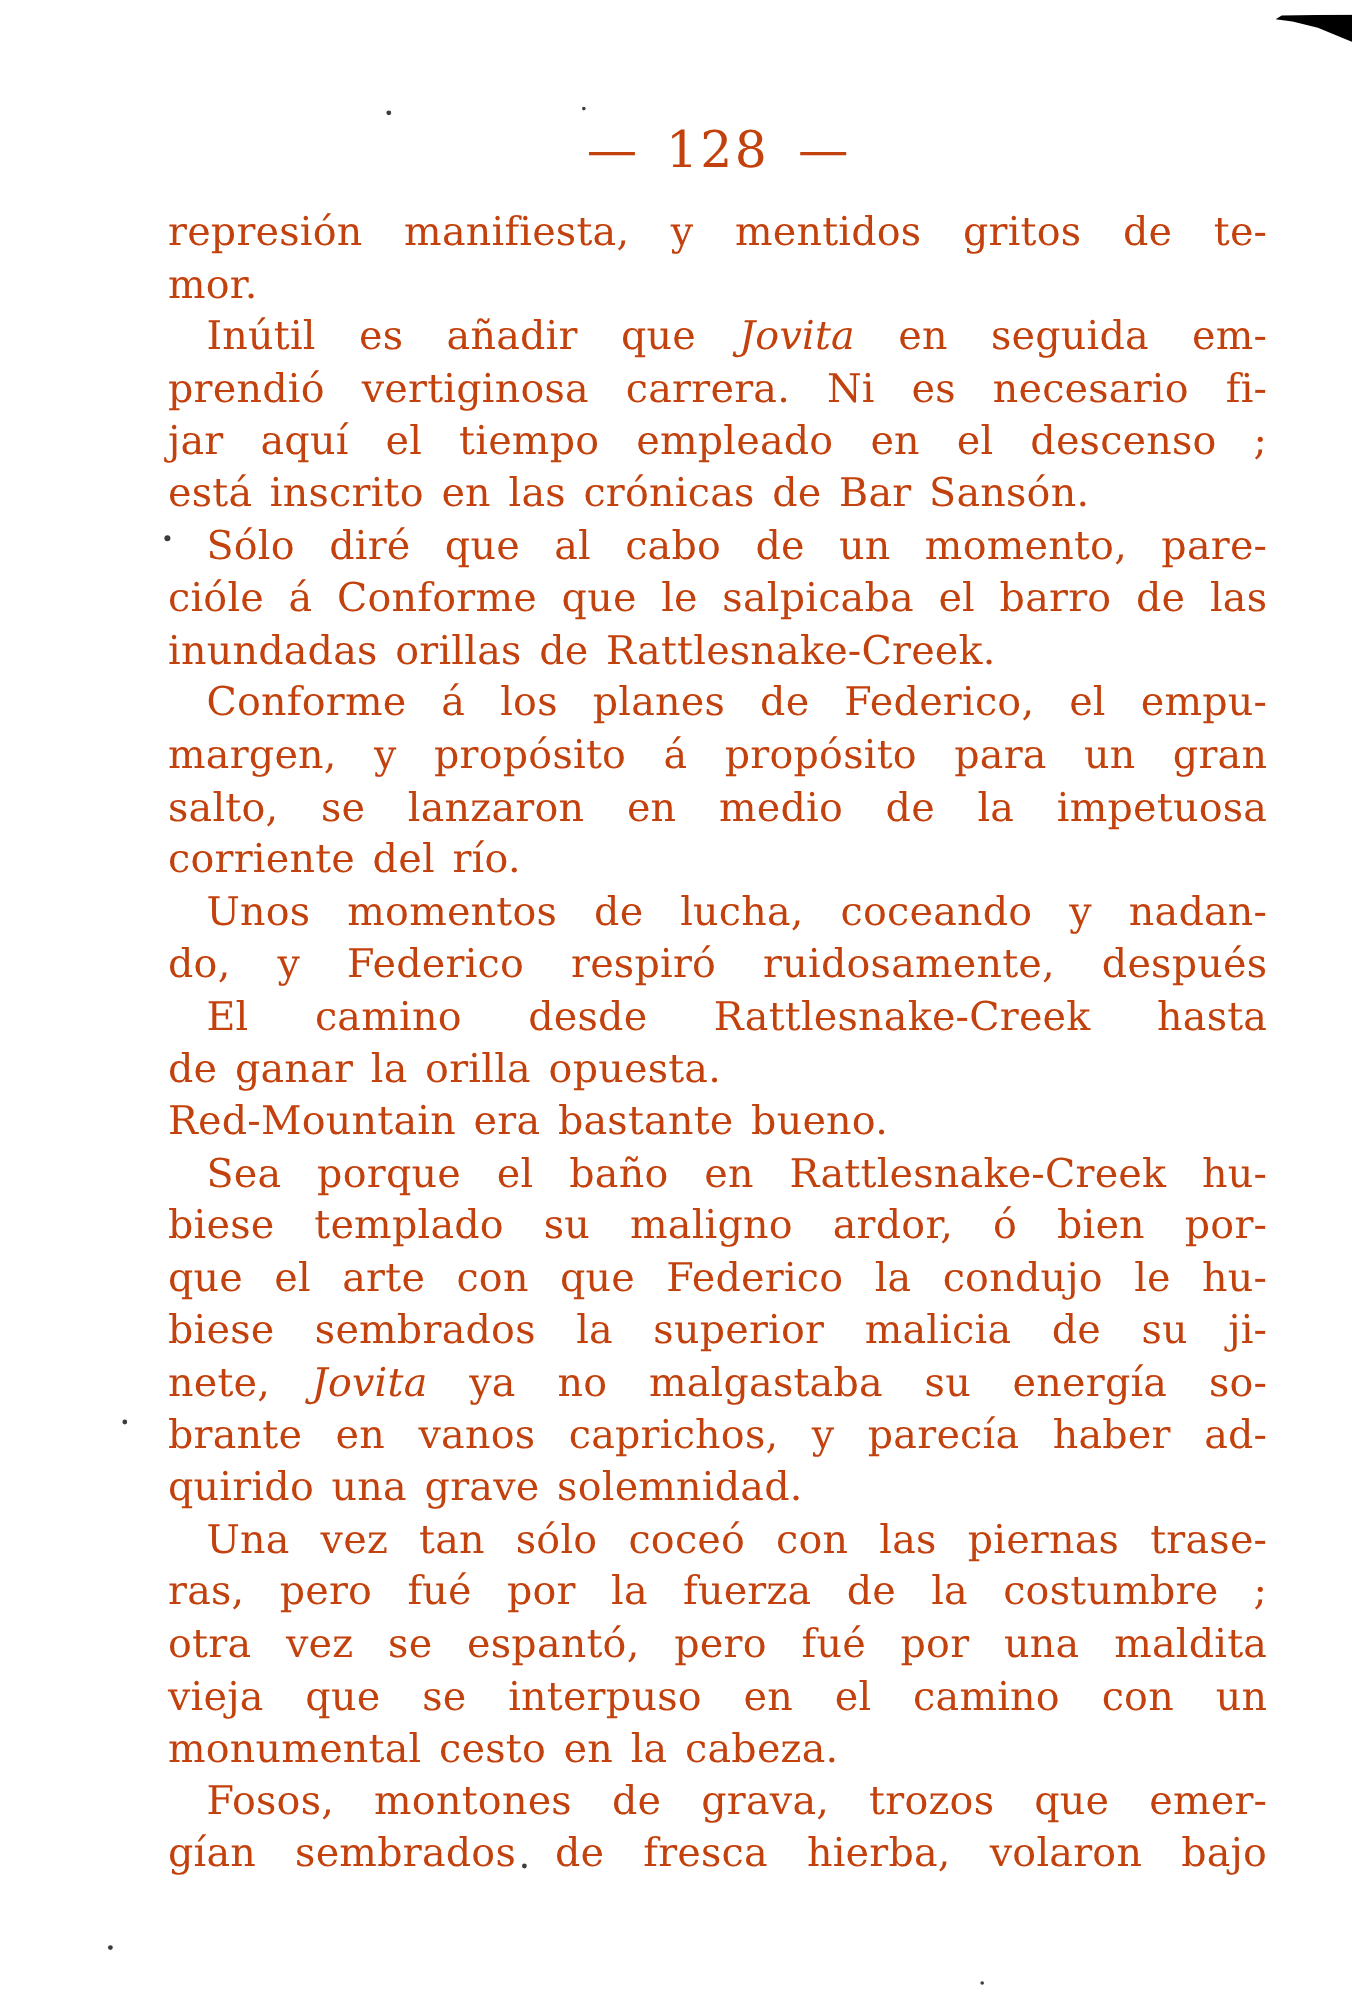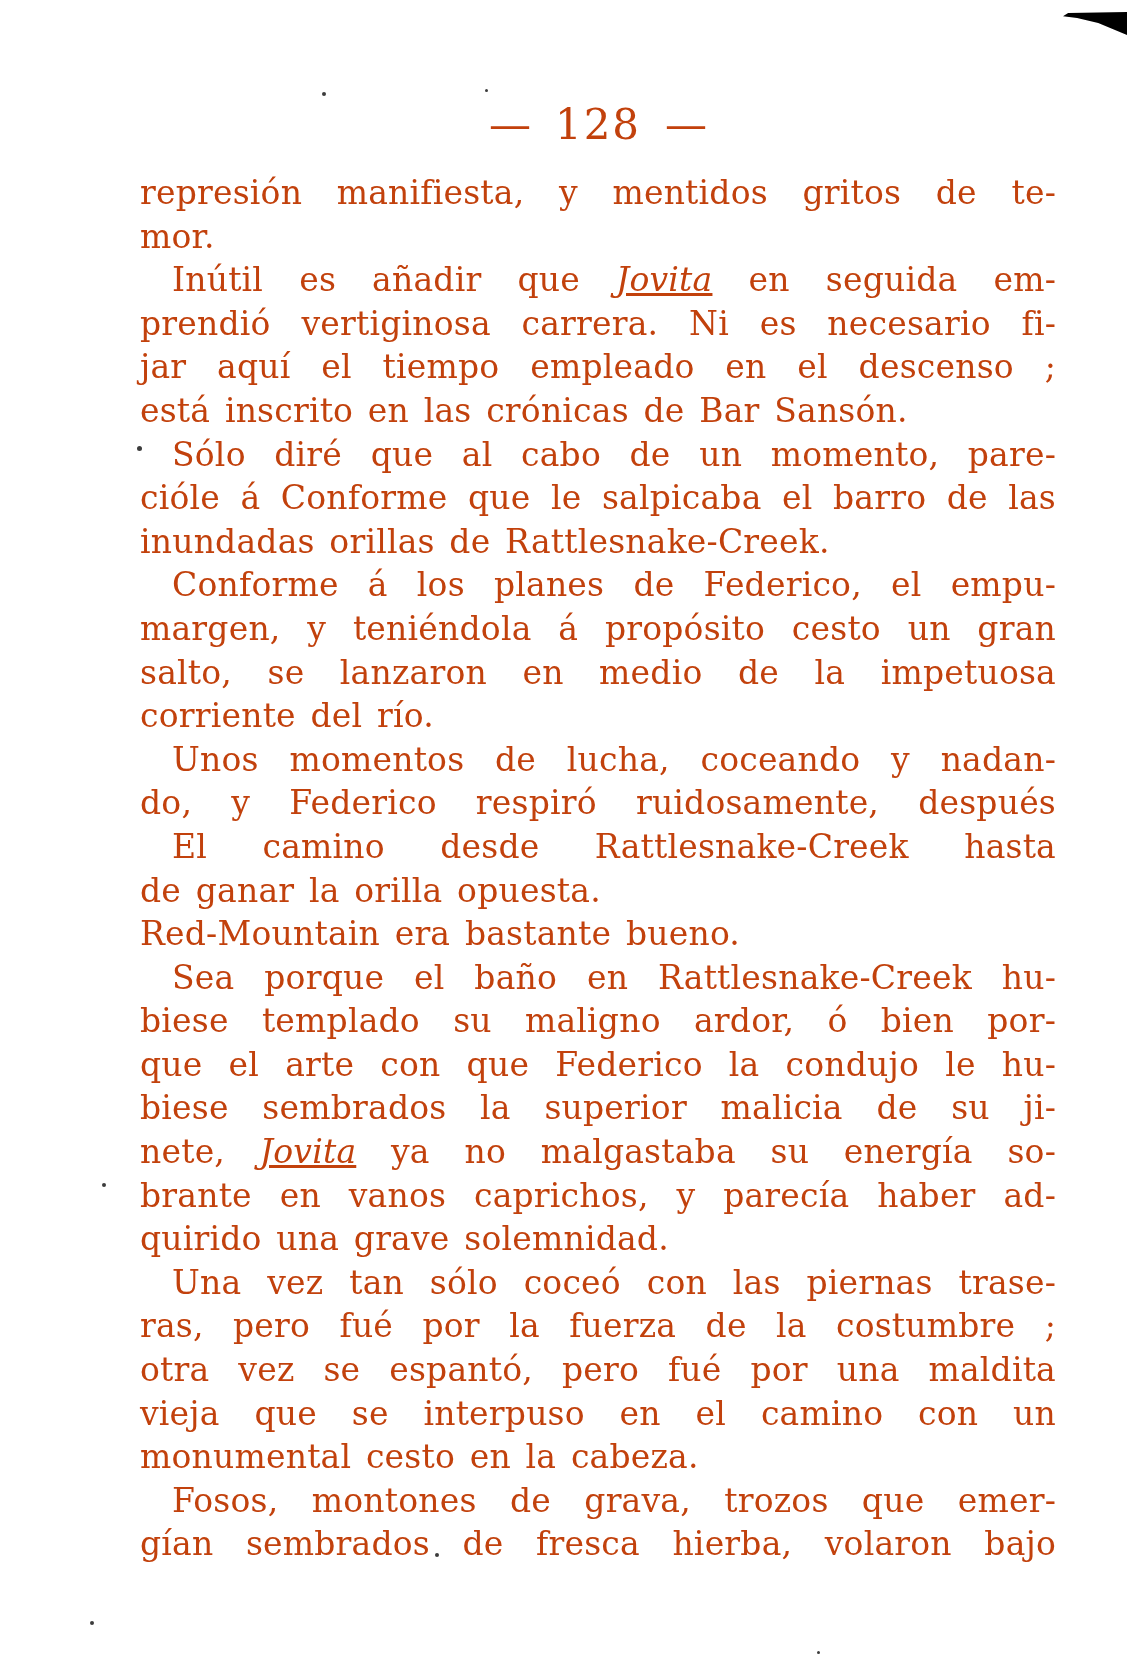--- a/index.html
+++ b/index.html
@@ -44,21 +44,20 @@
   .line.left{
     text-align:center;
     text-align-last:left;
     word-spacing:4px;
   }
   .line.ind{
     text-indent:32px;
   }
   .line em{
     font-style:italic;
-    text-decoration:underline;
   }
   .corner-mark{
     position:absolute;
     background:#000;
     clip-path:polygon(0 18%, 8% 4%, 100% 0, 100% 100%, 55% 48%, 22% 26%);
   }
   .speck{
     position:absolute;
     background:#1a1a1a;
     border-radius:50%;
@@ -77,21 +76,21 @@
       <div class="line"><span>represión manifiesta, y mentidos gritos de te-</span></div>
       <div class="line left"><span>mor.</span></div>
       <div class="line ind"><span>Inútil es añadir que </span><em>Jovita</em><span> en seguida em-</span></div>
       <div class="line"><span>prendió vertiginosa carrera. Ni es necesario fi-</span></div>
       <div class="line"><span>jar aquí el tiempo empleado en el descenso ;</span></div>
       <div class="line left"><span>está inscrito en las crónicas de Bar Sansón.</span></div>
       <div class="line ind"><span>Sólo diré que al cabo de un momento, pare-</span></div>
       <div class="line"><span>cióle á Conforme que le salpicaba el barro de las</span></div>
       <div class="line left"><span>inundadas orillas de Rattlesnake-Creek.</span></div>
       <div class="line ind"><span>Conforme á los planes de Federico, el empu-</span></div>
-      <div class="line"><span>margen, y teniéndola á propósito cesto un gran</span></div>
+      <div class="line"><span>margen, y propósito á propósito para un gran</span></div>
       <div class="line"><span>salto, se lanzaron en medio de la impetuosa</span></div>
       <div class="line left"><span>corriente del río.</span></div>
       <div class="line ind"><span>Unos momentos de lucha, coceando y nadan-</span></div>
       <div class="line"><span>do, y Federico respiró ruidosamente, después</span></div>
       <div class="line ind"><span>El camino desde Rattlesnake-Creek hasta</span></div>
       <div class="line left"><span>de ganar la orilla opuesta.</span></div>
       <div class="line left"><span>Red-Mountain era bastante bueno.</span></div>
       <div class="line ind"><span>Sea porque el baño en Rattlesnake-Creek hu-</span></div>
       <div class="line"><span>biese templado su maligno ardor, ó bien por-</span></div>
       <div class="line"><span>que el arte con que Federico la condujo le hu-</span></div>

